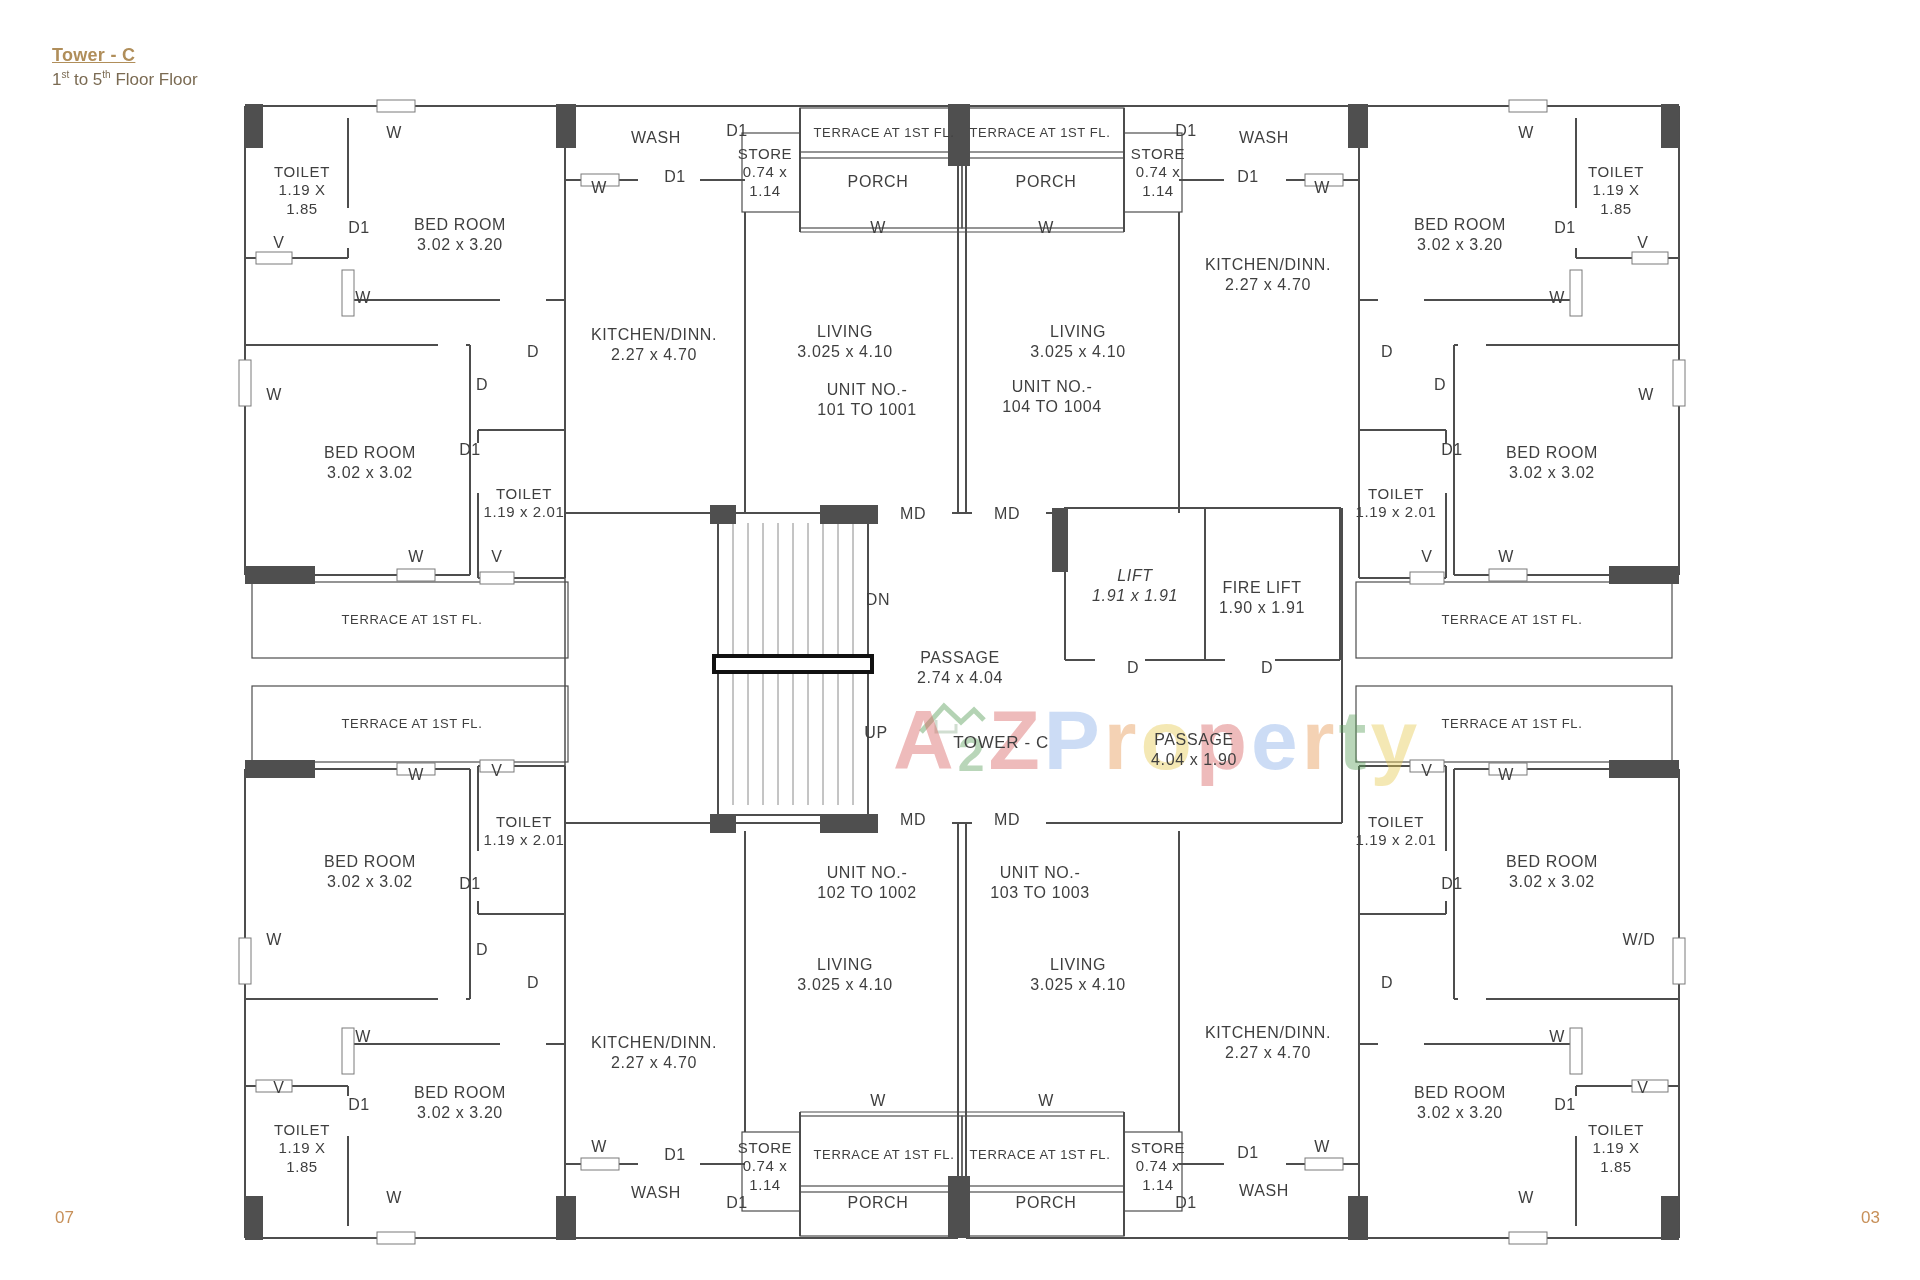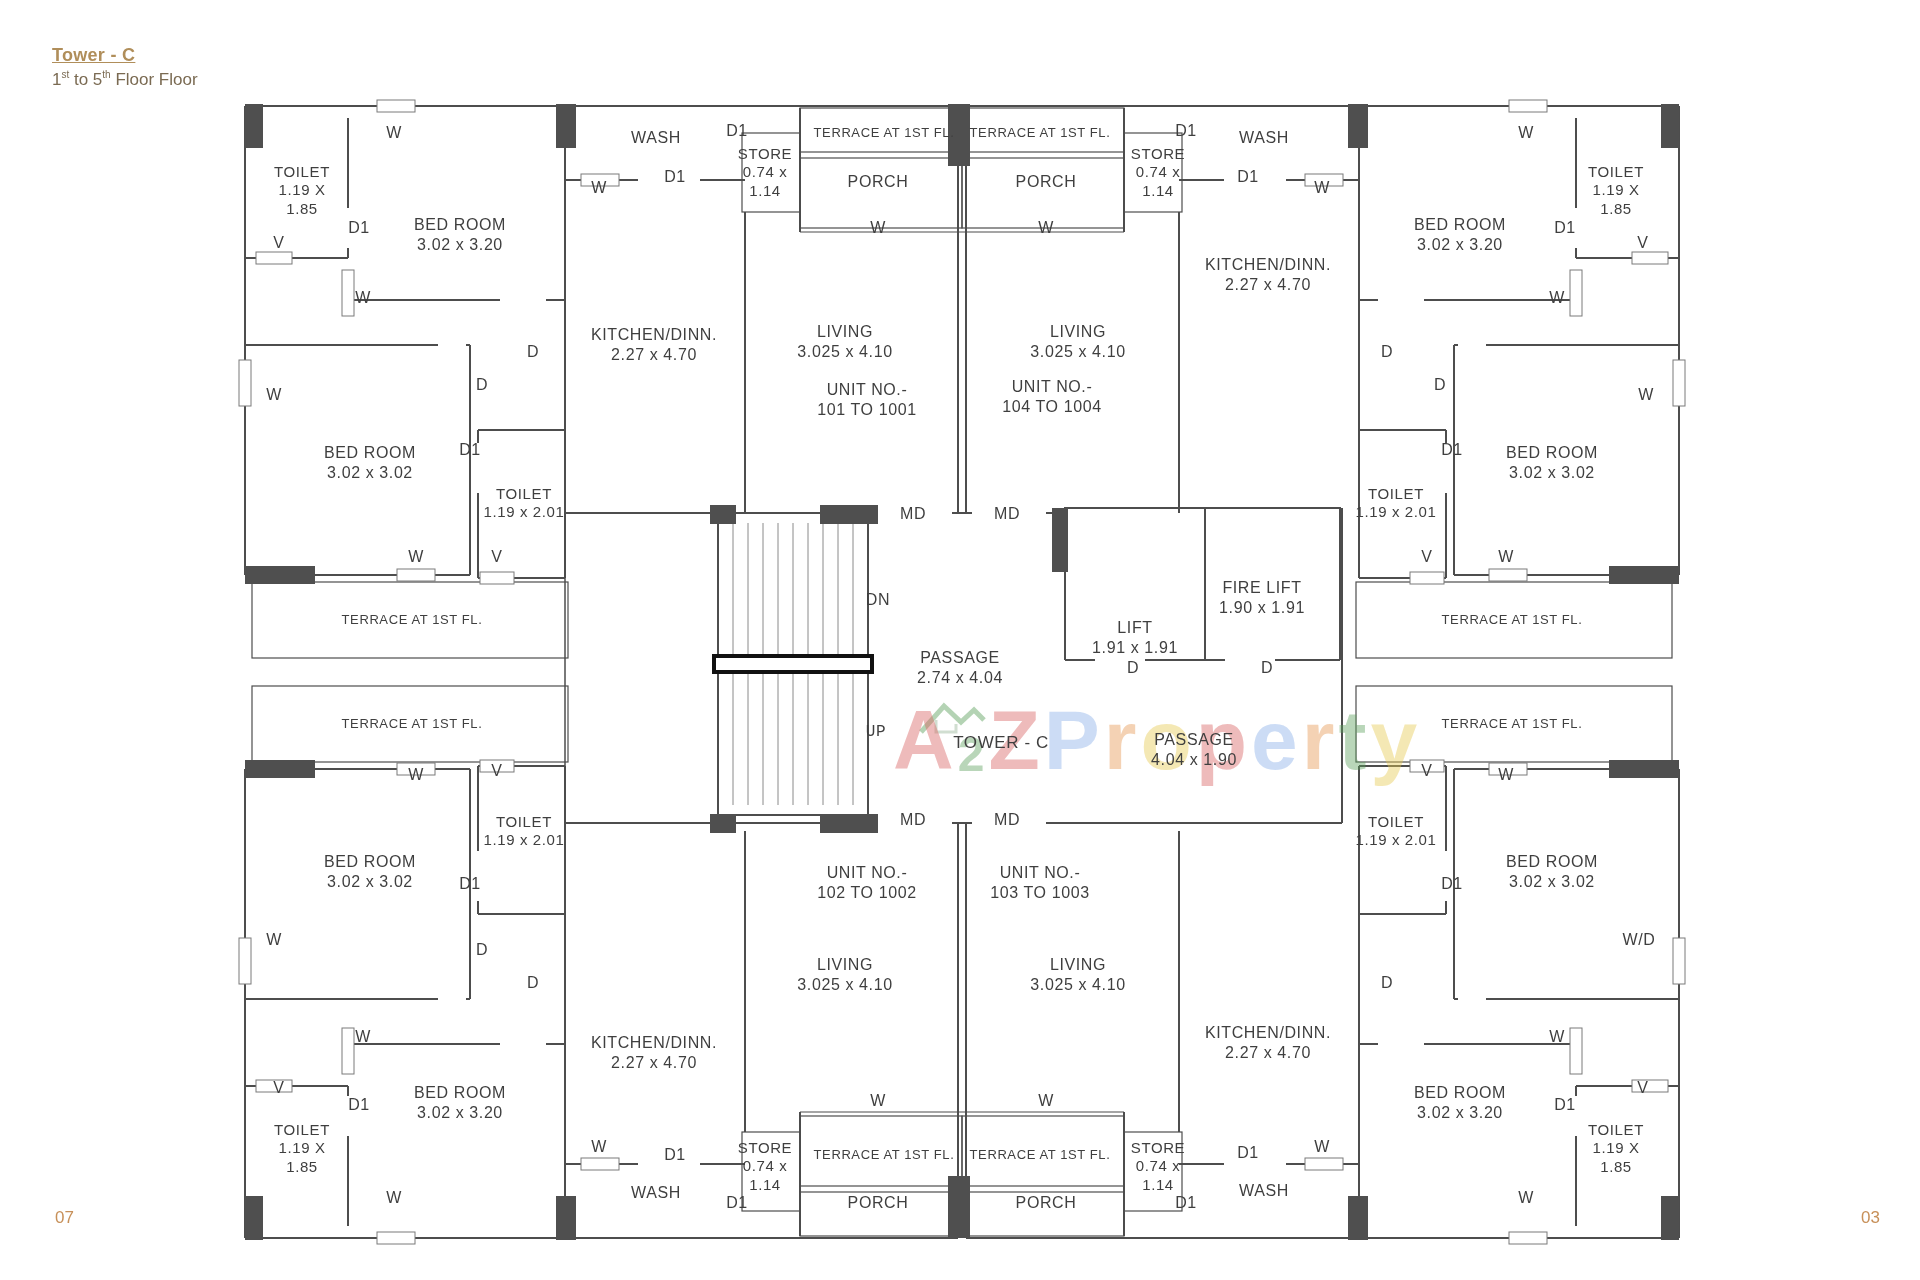--- a/index.html
+++ b/index.html
@@ -177,27 +177,27 @@
       <div class="lbl" style="left: 470px; top: 450px;">D1</div>
       <div class="lbl" style="left: 524px; top: 503px; font-size: 15px;">TOILET
 1.19 x 2.01</div>
       <div class="lbl" style="left: 416px; top: 557px;">W</div>
       <div class="lbl" style="left: 497px; top: 557px;">V</div>
       <div class="lbl" style="left: 412px; top: 620px; font-size: 13px;">TERRACE AT 1ST FL.</div>
       <div class="lbl" style="left: 412px; top: 724px; font-size: 13px;">TERRACE AT 1ST FL.</div>
       <div class="lbl" style="left: 913px; top: 514px;">MD</div>
       <div class="lbl" style="left: 1007px; top: 514px;">MD</div>
       <div class="lbl" style="left: 878px; top: 600px;">DN</div>
-      <div class="lbl" style="left: 876px; top: 733px; font-family: Liberation Mono, monospace;">UP</div>
+      <div class="lbl" style="left: 876px; top: 733px;">UP</div>
       <div class="lbl" style="left: 960px; top: 668px;">PASSAGE
 2.74 x 4.04</div>
       <div class="lbl" style="left: 1001px; top: 743px; font-size: 17px;">TOWER - C</div>
       <div class="lbl" style="left: 1194px; top: 750px;">PASSAGE
 4.04 x 1.90</div>
-      <div class="lbl" style="left: 1135px; top: 638px;">LIFT
+      <div class="lbl" style="left: 1135px; top: 586px; font-style: italic;">LIFT
 1.91 x 1.91</div>
       <div class="lbl" style="left: 1262px; top: 598px;">FIRE LIFT
 1.90 x 1.91</div>
       <div class="lbl" style="left: 1133px; top: 668px;">D</div>
       <div class="lbl" style="left: 1267px; top: 668px;">D</div>
       <div class="lbl" style="left: 913px; top: 820px;">MD</div>
       <div class="lbl" style="left: 1007px; top: 820px;">MD</div>
       <div class="lbl" style="left: 1040px; top: 133px; font-size: 13px;">TERRACE AT 1ST FL.</div>
       <div class="lbl" style="left: 1046px; top: 182px;">PORCH</div>
       <div class="lbl" style="left: 1158px; top: 172px; font-size: 15px;">STORE

